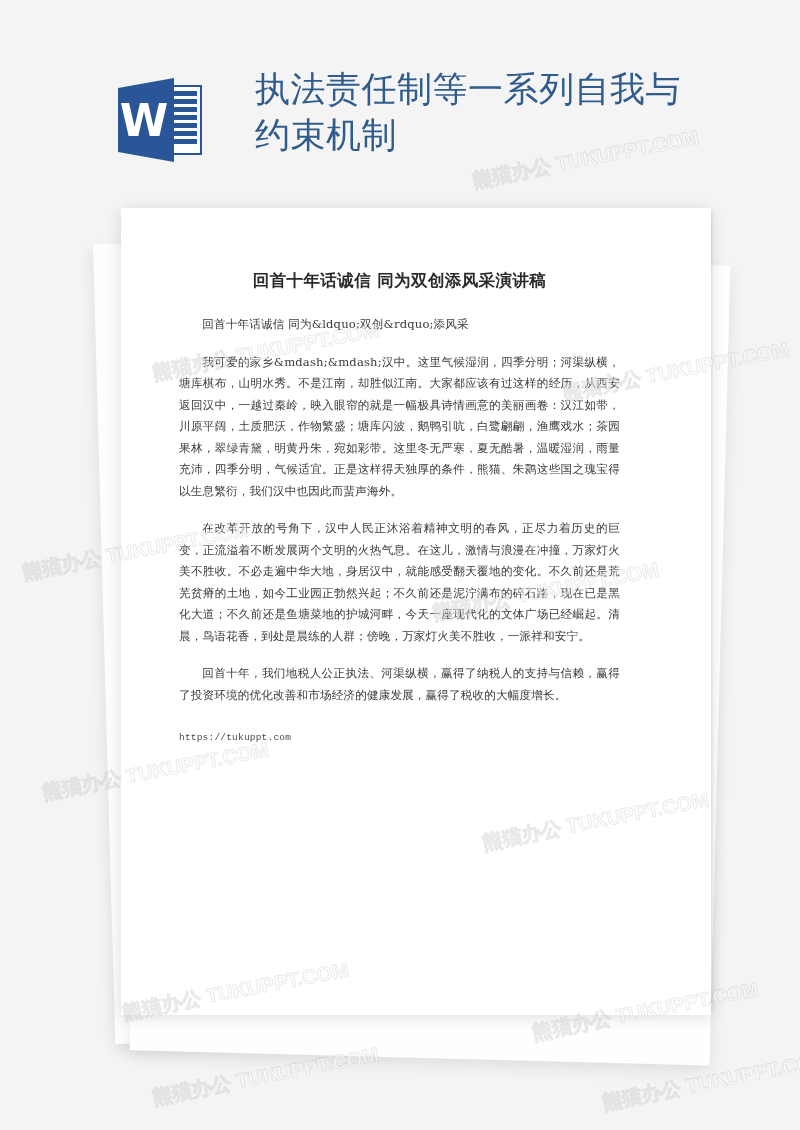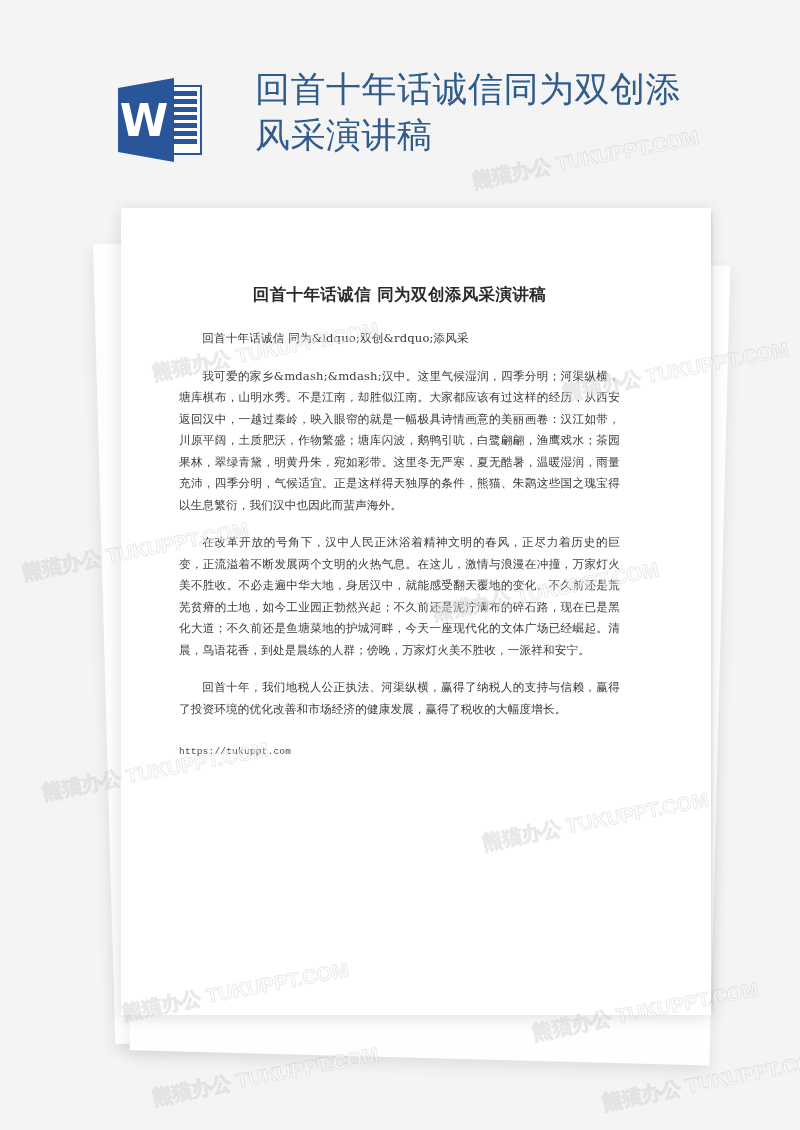--- a/index.html
+++ b/index.html
@@ -100,21 +100,21 @@
     left: 121px;
     top: 208px;
     width: 590px;
     height: 807px;
     background: #ffffff;
     box-shadow: 0 2px 14px rgba(0,0,0,0.13);
   }
 
   .doc-inner {
     position: absolute;
-    left: 0; top: 14px;
+    left: 0; top: 0;
     width: 590px;
     height: 746px;
     padding: 62px 91px 0 58px;
     box-sizing: border-box;
   }
 
   .doc-title {
     text-align: center;
     font-family: "DejaVu Serif", "Liberation Serif", serif;
     font-size: 16.5px;
@@ -193,21 +193,21 @@
         <rect x="59" y="61" width="28" height="5"></rect>
         <rect x="59" y="69" width="28" height="5"></rect>
       </g>
 
       <polygon points="8,18 64,8 64,92 8,82" fill="#2a5699"></polygon>
 
       <text x="34" y="66" font-family="DejaVu Sans, Liberation Sans, sans-serif" font-size="44" font-weight="bold" fill="#ffffff" text-anchor="middle">W</text>
     </svg>
   </div>
 
-  <div class="header-title">回首十年话诚信同为双创添风采演讲稿</div>
+  <div class="header-title">执法责任制等一系列自我与约束机制</div>
 </div>
 
 <div class="wm-layer" id="wm-layer">
     <div class="wm" style="left: 470px; top: 168px; font-size: 20px;">熊猫办公 TUKUPPT.COM</div>
     <div class="wm" style="left: 150px; top: 360px; font-size: 20px;">熊猫办公 TUKUPPT.COM</div>
     <div class="wm" style="left: 560px; top: 380px; font-size: 20px;">熊猫办公 TUKUPPT.COM</div>
     <div class="wm" style="left: 20px; top: 560px; font-size: 20px;">熊猫办公 TUKUPPT.COM</div>
     <div class="wm" style="left: 430px; top: 600px; font-size: 20px;">熊猫办公 TUKUPPT.COM</div>
     <div class="wm" style="left: 40px; top: 780px; font-size: 20px;">熊猫办公 TUKUPPT.COM</div>
     <div class="wm" style="left: 480px; top: 830px; font-size: 20px;">熊猫办公 TUKUPPT.COM</div>

